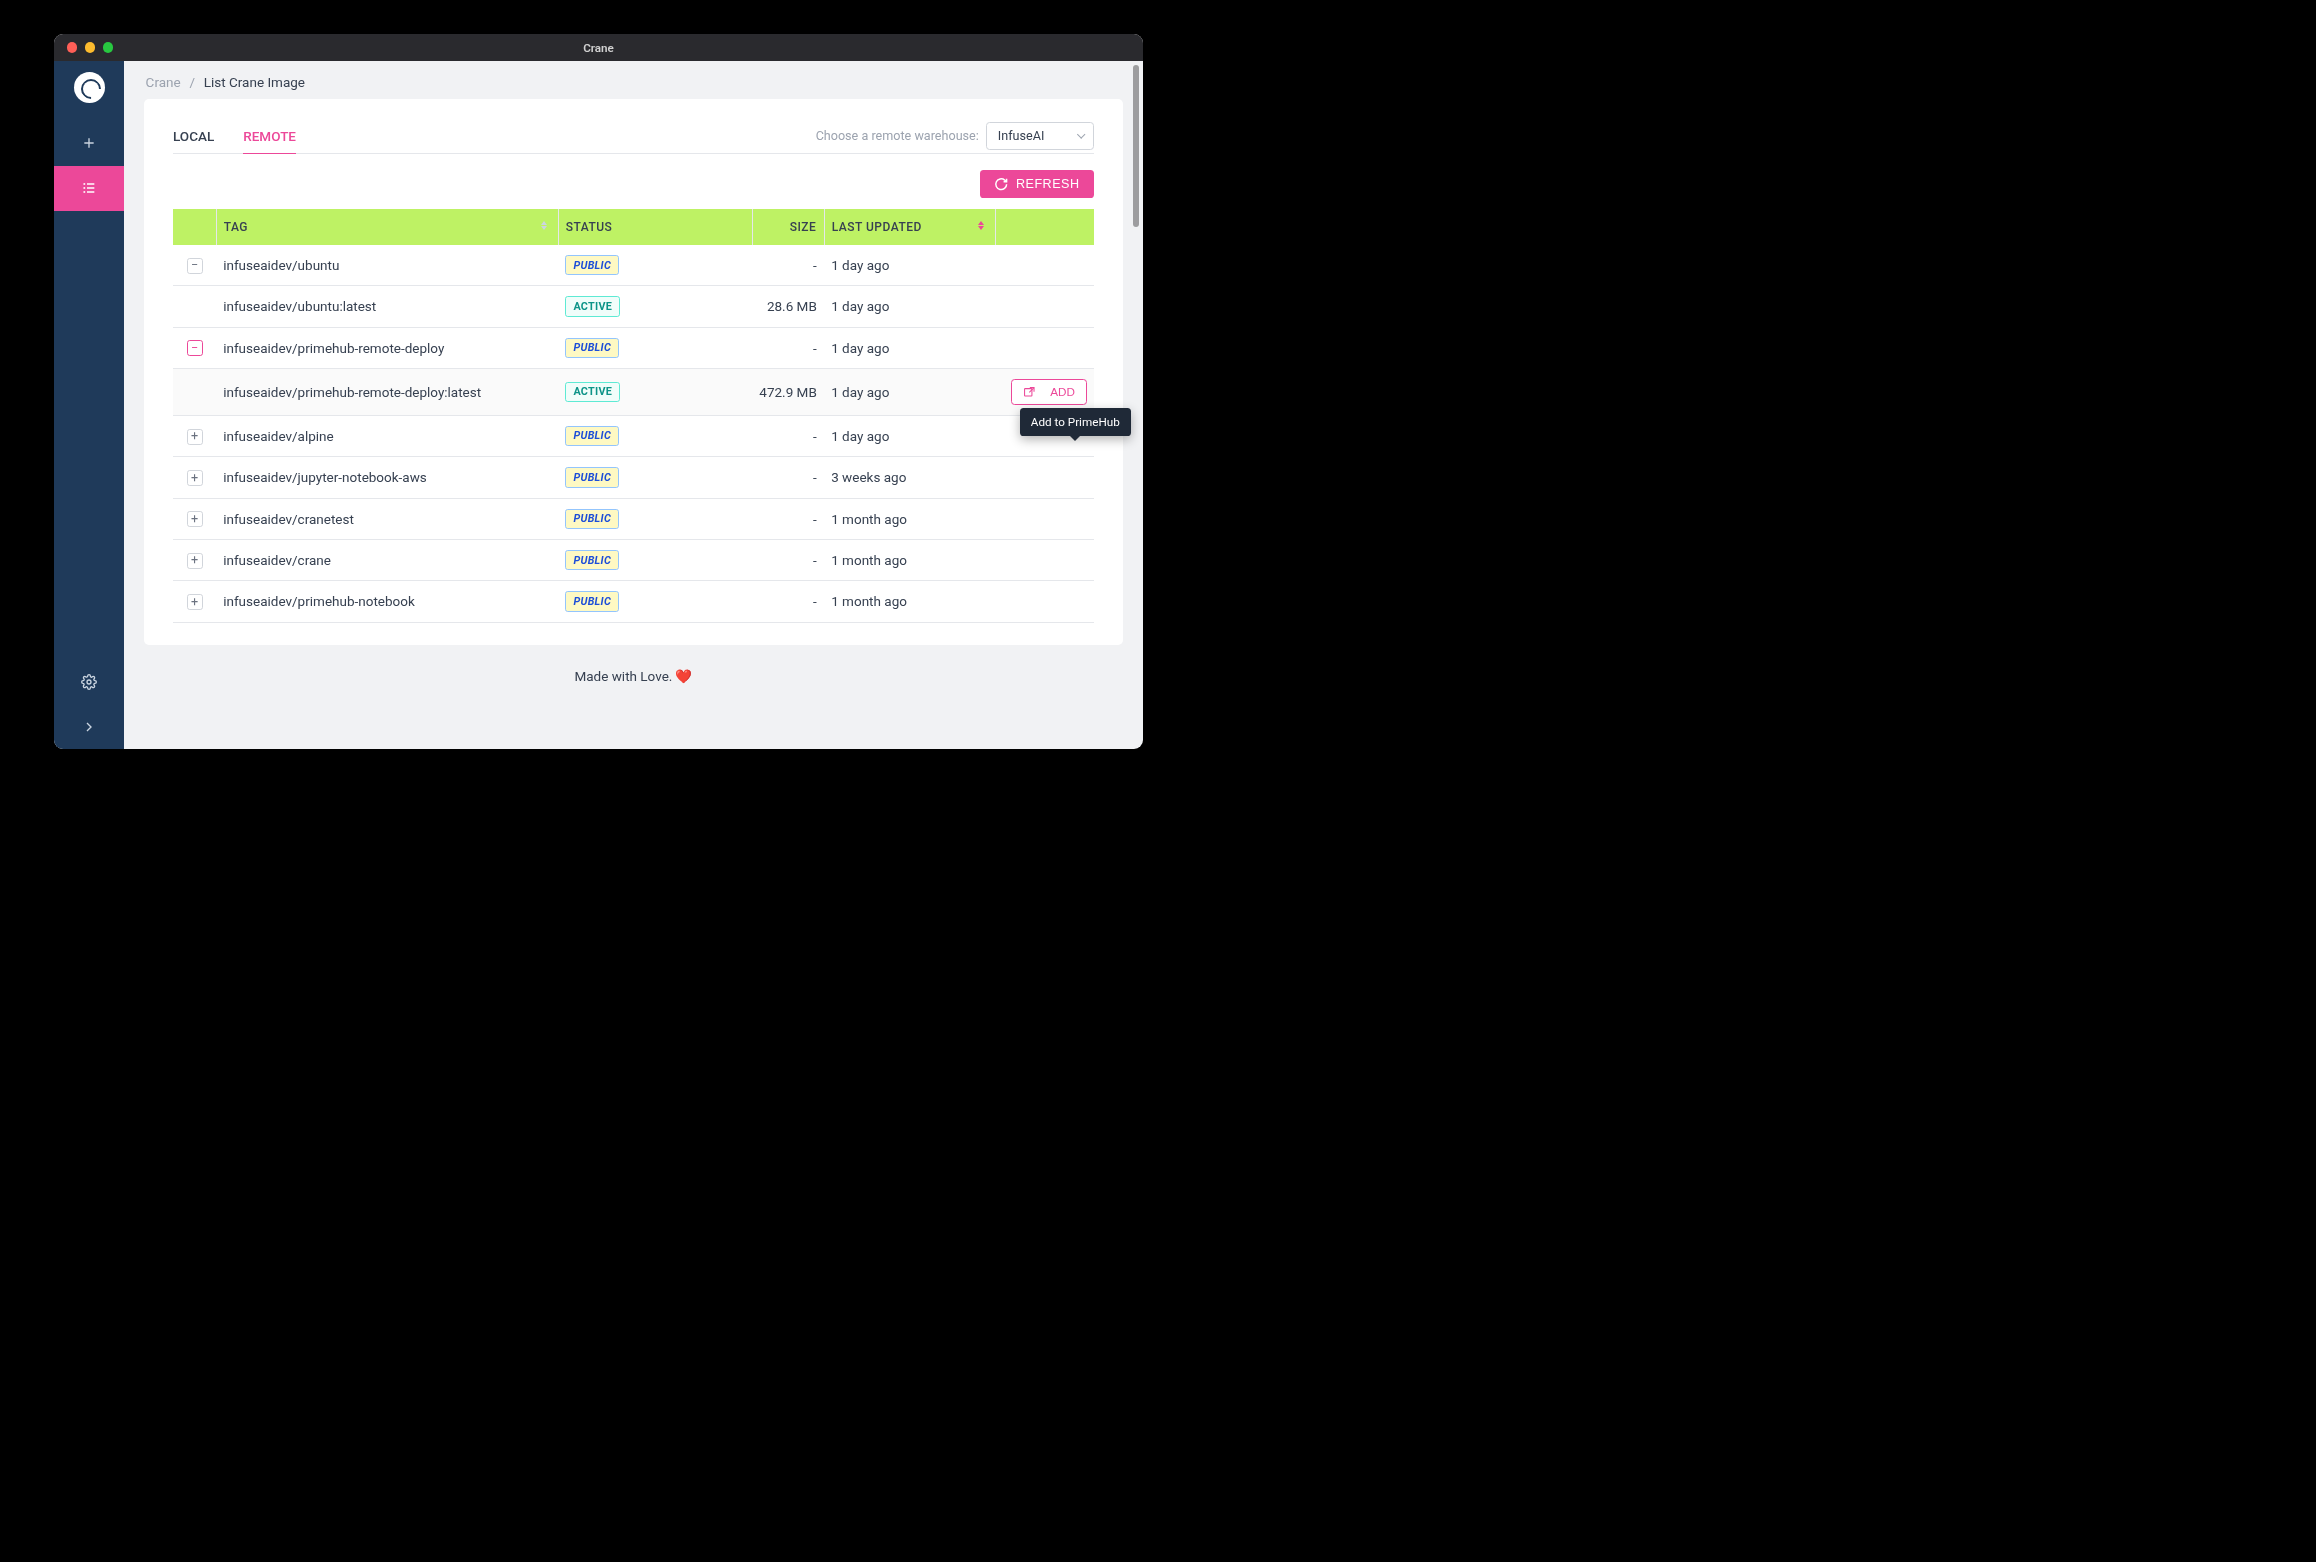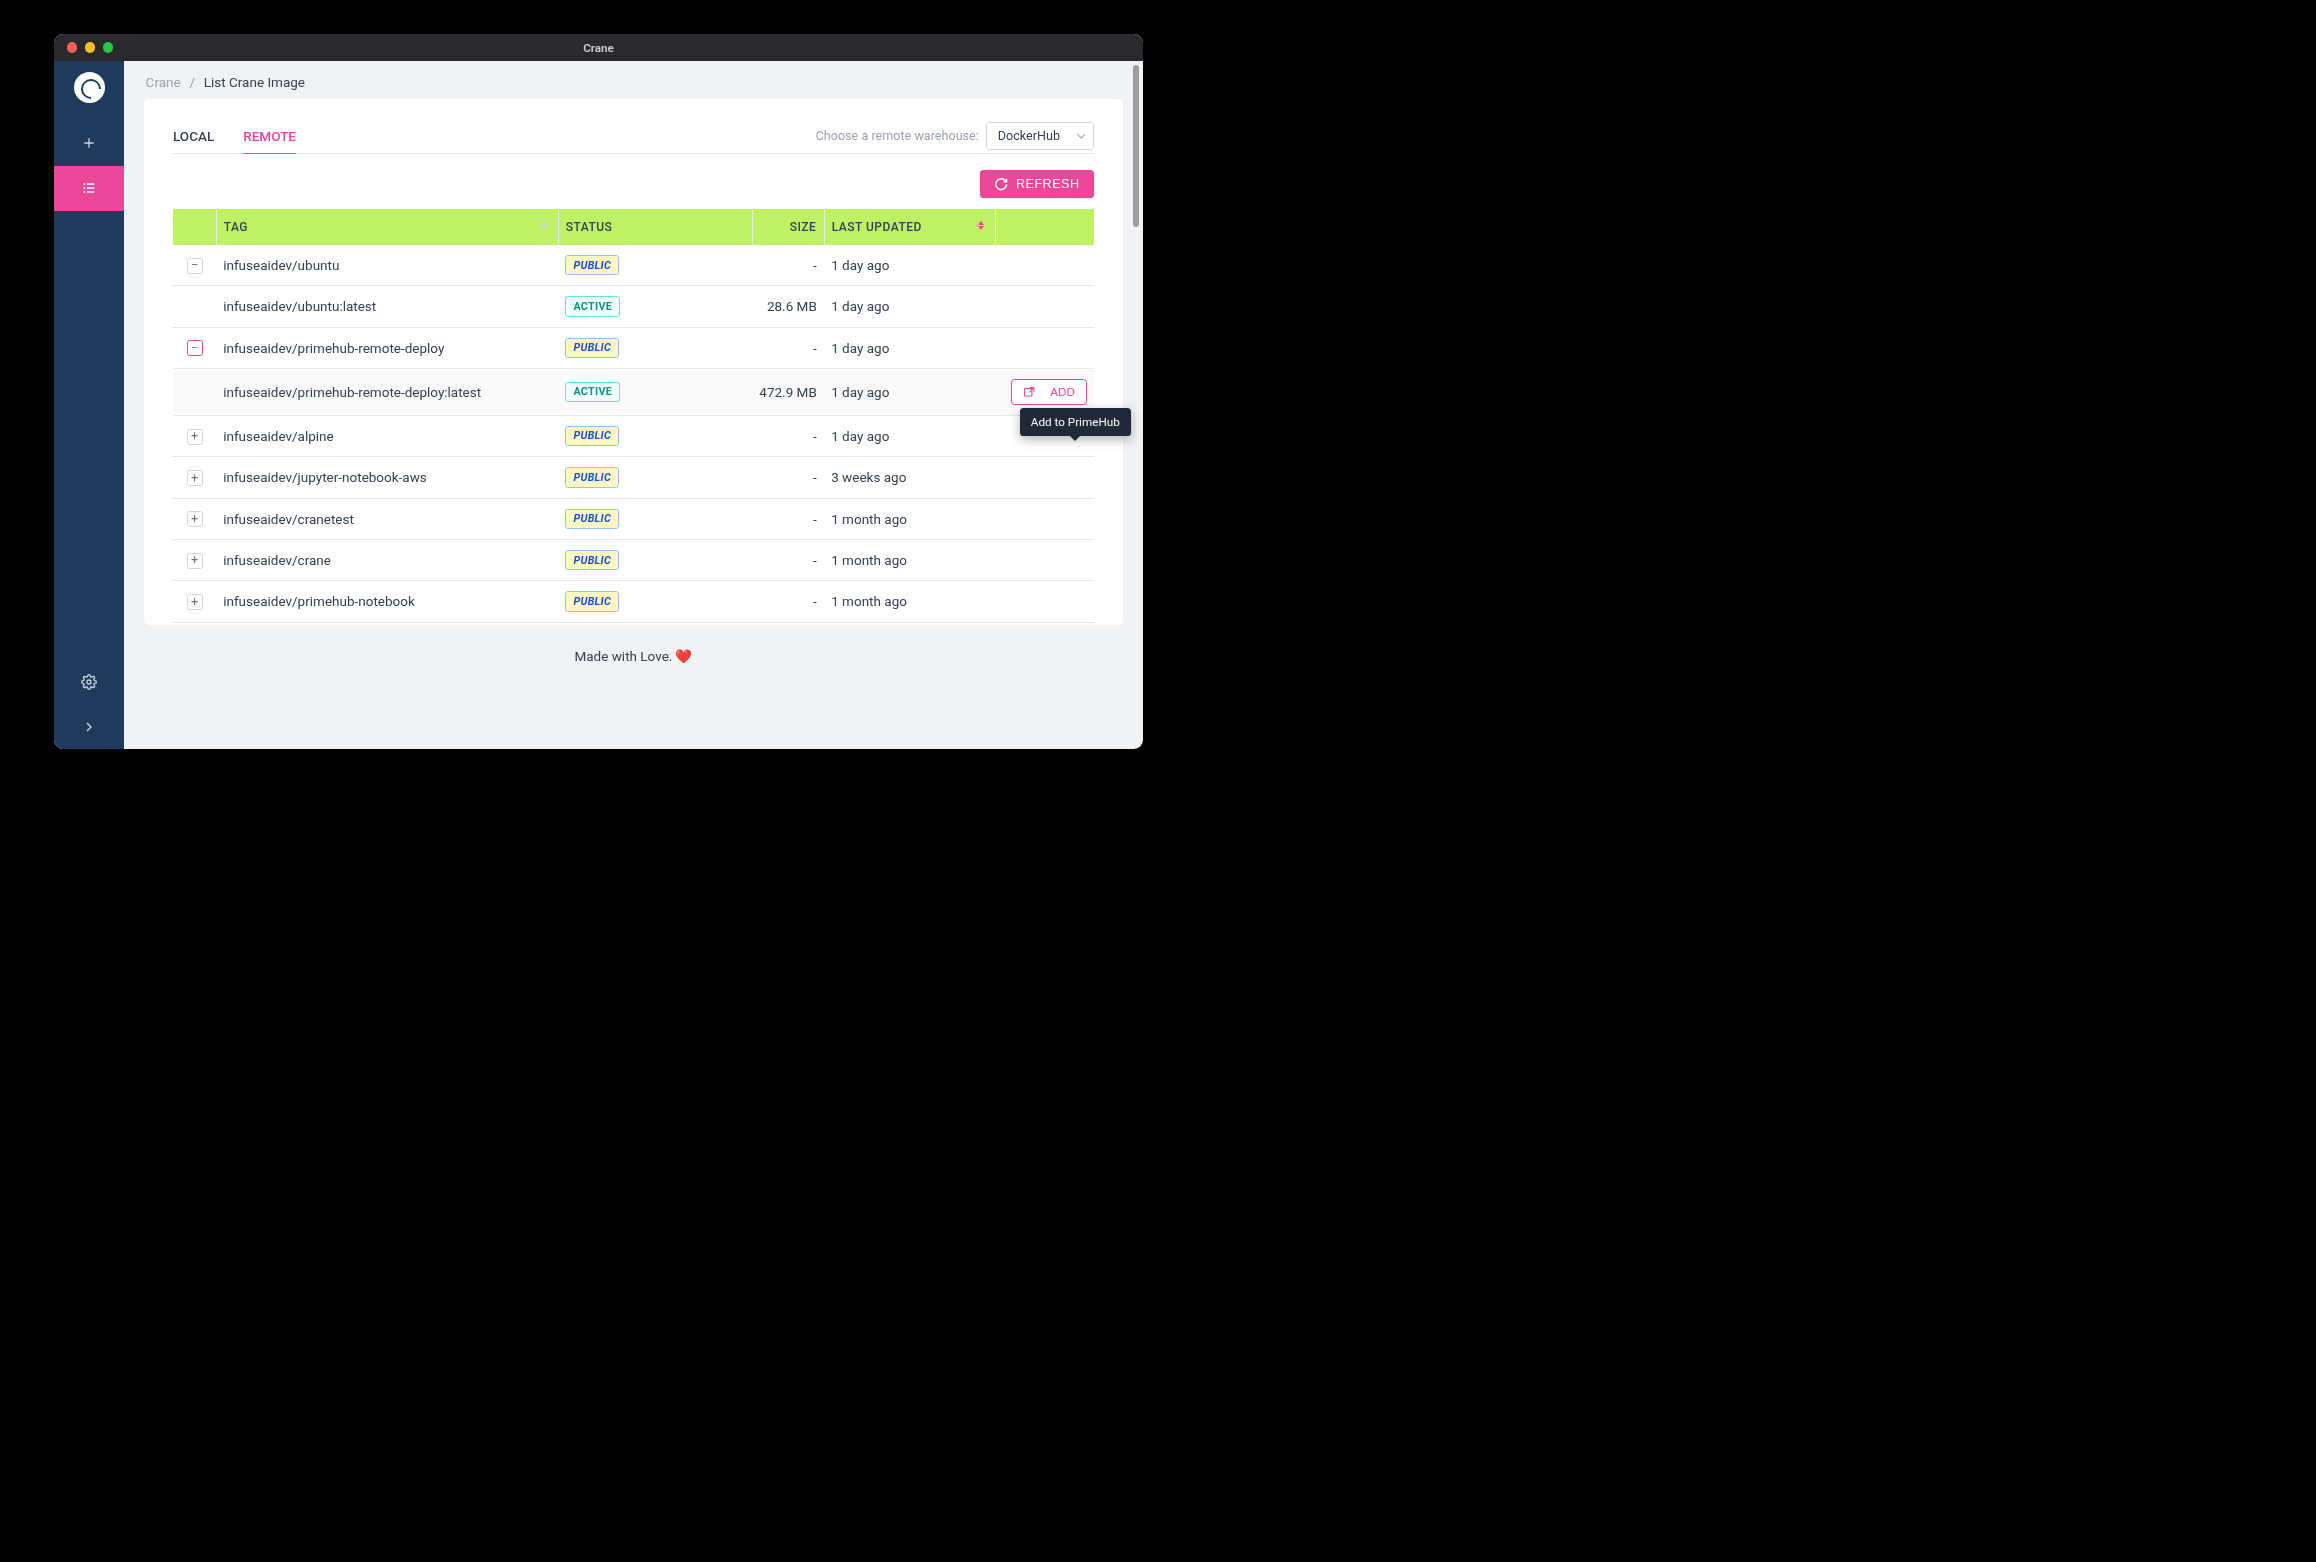--- a/index.html
+++ b/index.html
@@ -142,21 +142,21 @@
     color: var(--text-light);
     font-size: 13.5px;
   }
   .breadcrumb .sep { margin: 0 5.4px; color: var(--text-light); }
   .breadcrumb .current { color: var(--text); }
 
   .panel {
     margin: 0 20px 14.4px 20px;
     background: var(--panel-bg);
     border-radius: 5px;
-    padding: 20px 29px 2px;
+    padding: 20px 29px 22px;
   }
 
   .tabs-row {
     display: flex;
     align-items: center;
     border-bottom: 0.9px solid var(--border);
   }
   .tab {
     padding: 9px 0;
     margin-right: 29px;
@@ -415,21 +415,21 @@
       </div>
 
       <div class="panel">
 
         <div class="tabs-row">
           <div class="tab">LOCAL</div>
           <div class="tab active">REMOTE</div>
           <div class="spacer"></div>
           <span class="remote-select-label">Choose a remote warehouse:</span>
           <div class="select">
-            <span>DockerHub</span>
+            <span>InfuseAI</span>
           </div>
         </div>
 
         <div class="toolbar">
           <button class="btn-refresh">
             <svg viewBox="0 0 24 24" fill="none" stroke="currentColor" stroke-width="2.5">
                 <path d="M21 12a9 9 0 1 1-3.2-6.9L21 8"></path>
                 <polyline points="21 3 21 8 16 8"></polyline>
               </svg>
             <span>REFRESH</span>

